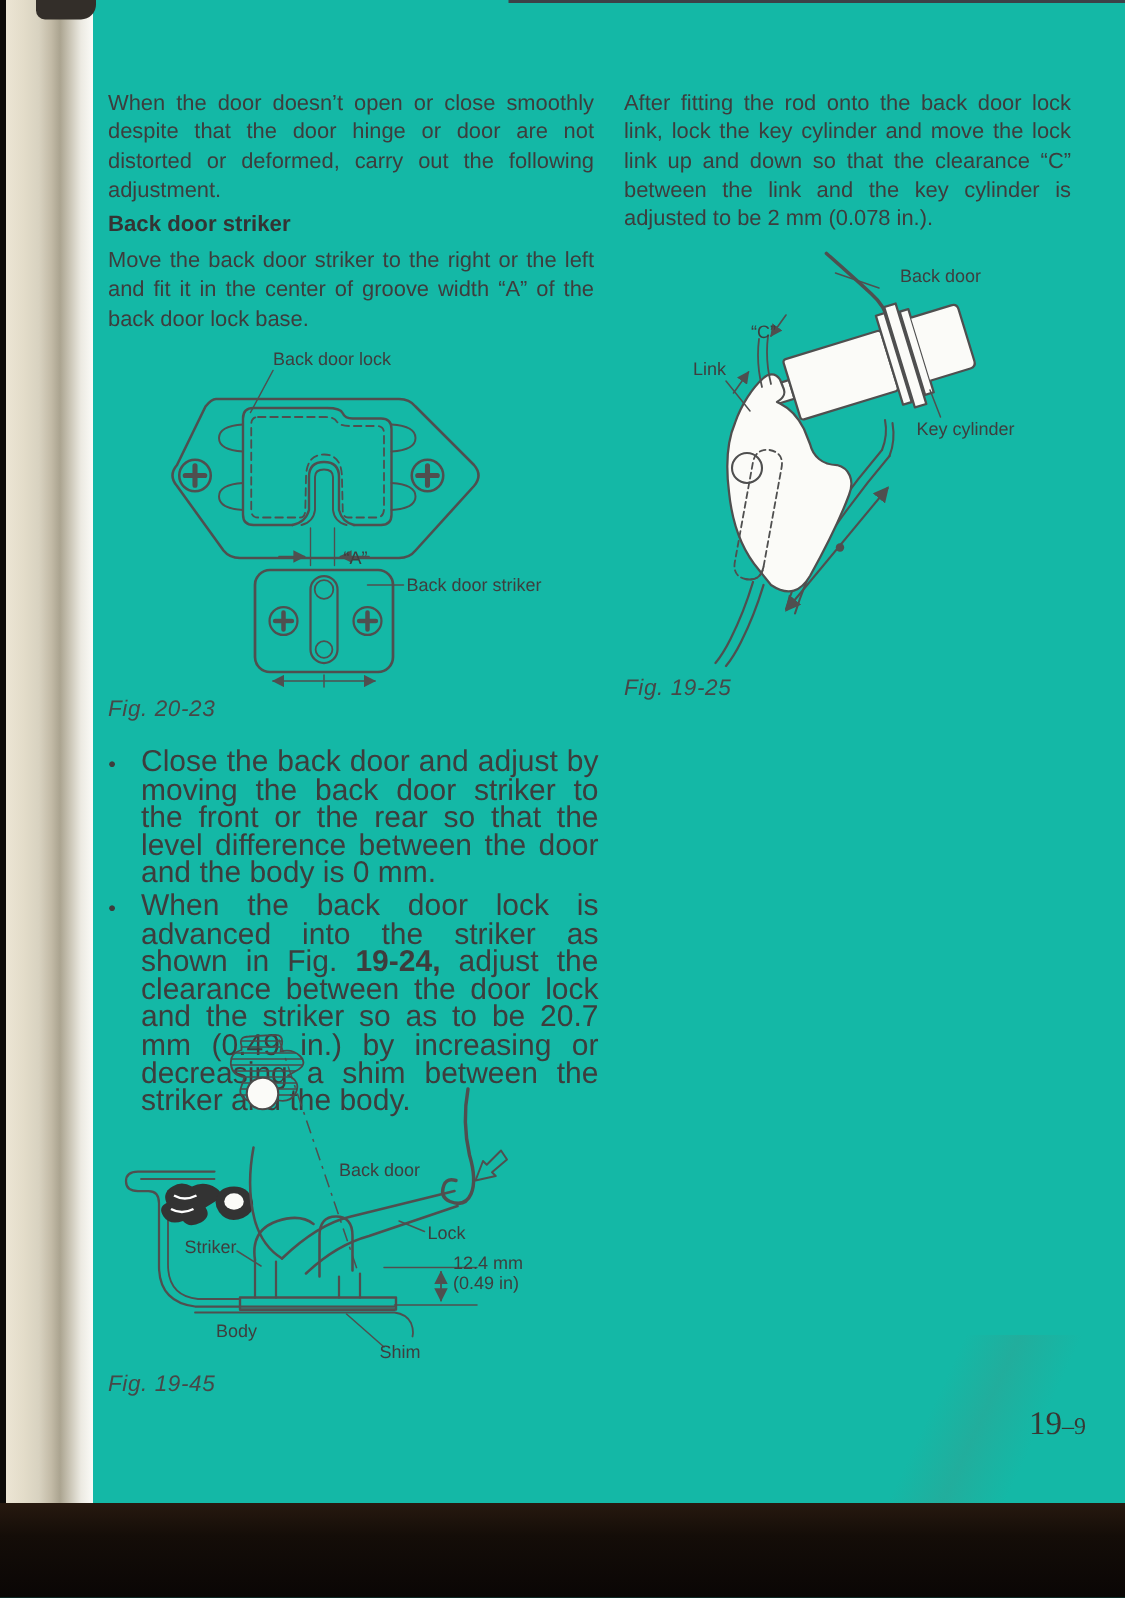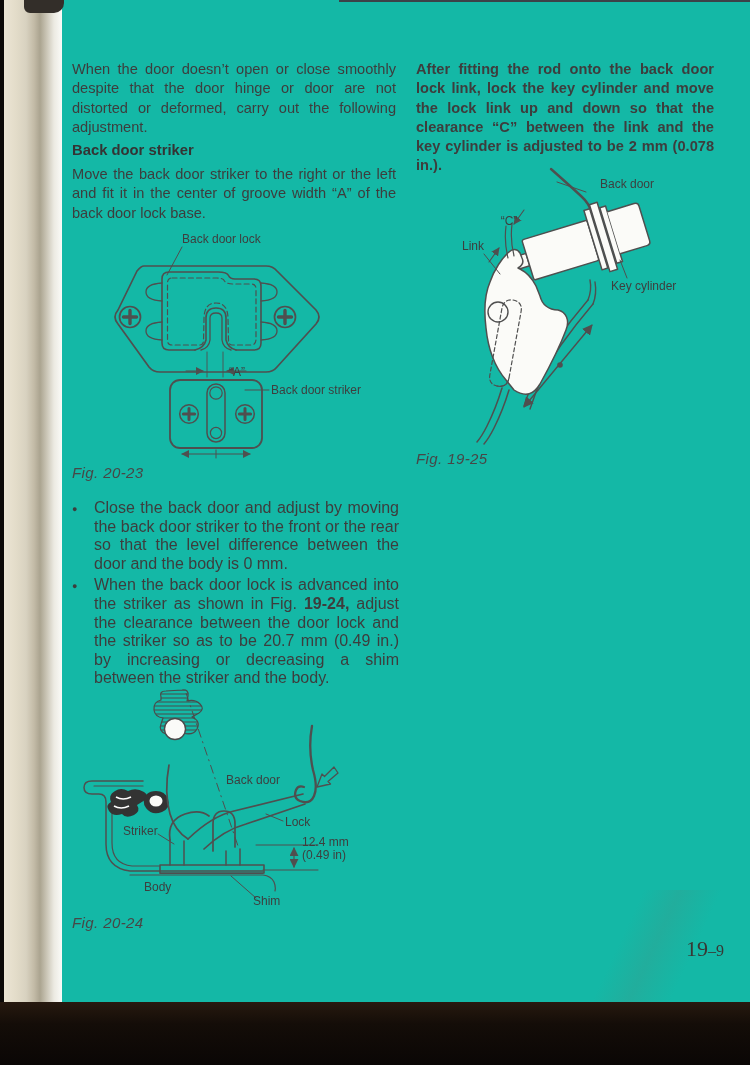--- a/index.html
+++ b/index.html
@@ -19,21 +19,21 @@
 
   .txt { position:absolute; color:#3d3d3d; font-size:14.6px; line-height:19.3px;
     text-align:justify; text-justify:inter-word; }
   .heading { position:absolute; color:#343434; font-size:14.8px; font-weight:bold; }
   .caption { position:absolute; color:#474747; font-size:15px; font-style:italic; letter-spacing:.4px; }
 
   .bullets { position:absolute; left:68px; top:499px; width:327px; }
   .bullet-row { display:flex; margin-top:3px; }
   .bullet-row:first-child { margin-top:0; }
   .bullet-mark { width:22px; flex:0 0 22px; font-size:9px; line-height:18.6px; padding-top:1px; color:#3d3d3d; }
-  .bullet-text { flex:1; color:#3d3d3d; font-size:16px; line-height:18.6px; text-align:justify; }
+  .bullet-text { flex:1; color:#3d3d3d; font-size:20px; line-height:18.6px; text-align:justify; }
   .fig-ref { font-weight:bold; }
 
   svg.fig { position:absolute; overflow:visible; }
   .fig-label { font-family:"Liberation Sans","DejaVu Sans",sans-serif; font-size:12px; fill:#3e3e3e; }
 
   .page-num { position:absolute; left:682px; top:936px; color:#383834;
     font-family:"Liberation Serif","DejaVu Serif",serif; font-size:22px; white-space:nowrap; }
   .page-num .sub { font-size:16px; }
 </style>
 </head>
@@ -161,23 +161,23 @@
       </g>
       <text class="fig-label" x="160" y="96">Back door</text>
       <text class="fig-label" x="57" y="147">Striker</text>
       <text class="fig-label" x="219" y="138">Lock</text>
       <text class="fig-label" x="78" y="203">Body</text>
       <text class="fig-label" x="187" y="217">Shim</text>
       <text class="fig-label" x="236" y="158">12.4 mm</text>
       <text class="fig-label" x="236" y="171">(0.49 in)</text>
     </svg>
 
-    <p class="caption" style="left:68px; top:914px;">Fig. 20-24</p>
-
-    <p class="txt" style="left:412px; top:60px; width:298px;font-weight:bold;">After fitting the rod onto the back door lock link, lock the key cylinder and move the lock link up and down so that the clearance “C” between the link and the key cylinder is adjusted to be 2 mm (0.078 in.).</p>
+    <p class="caption" style="left:68px; top:914px;">Fig. 19-45</p>
+
+    <p class="txt" style="left:412px; top:60px; width:298px;">After fitting the rod onto the back door lock link, lock the key cylinder and move the lock link up and down so that the clearance “C” between the link and the key cylinder is adjusted to be 2 mm (0.078 in.).</p>
 
     <svg class="fig" style="left:410px; top:162px; width:300px; height:284px;" viewBox="0 0 300 284">
       <defs>
         <marker id="m25" viewBox="0 0 10 10" refX="9" refY="5" markerWidth="7.5" markerHeight="7.5" orient="auto-start-reverse">
           <path d="M0 0 L10 5 L0 10 Z" fill="#4f4f4f"></path>
         </marker>
       </defs>
       <g stroke="#4f4f4f" fill="none" stroke-width="1.4" stroke-linecap="round" stroke-linejoin="round">
         <path stroke-width="2.4" d="M137 7 Q154 22 167 34 Q176 42 178 52 L179 60"></path>
         <path d="M179 60 Q182 80 182 98 M174 62 Q177 80 177 96"></path>

